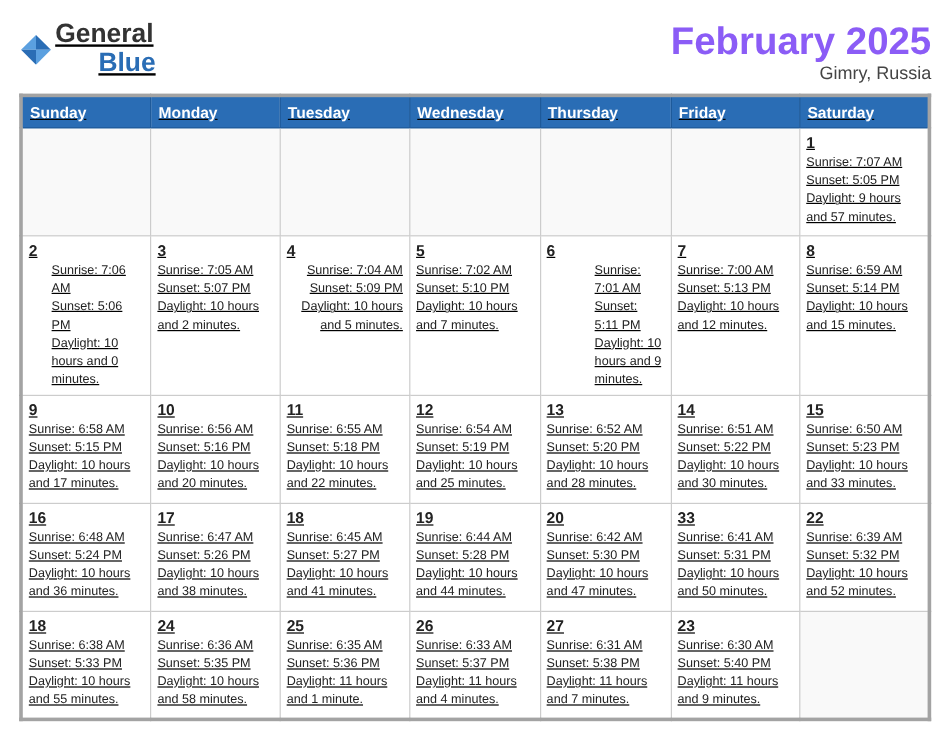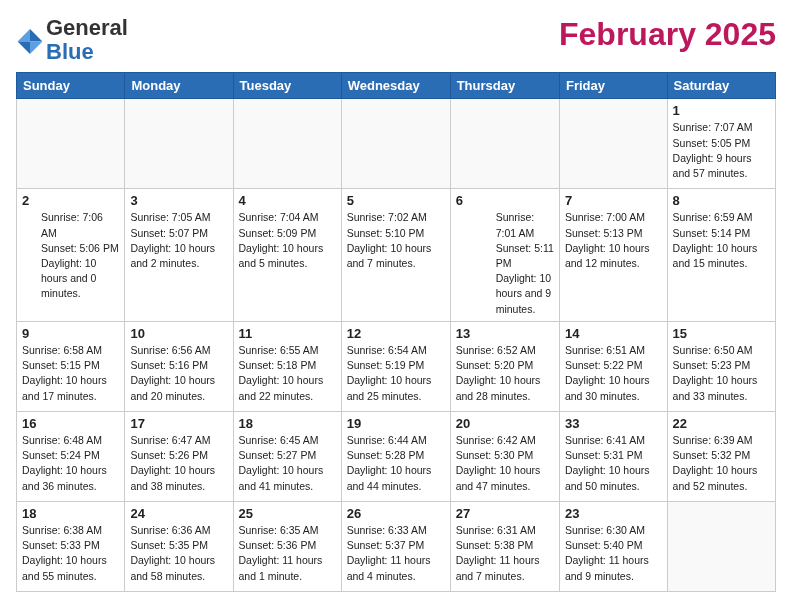--- a/index.html
+++ b/index.html
@@ -12,49 +12,51 @@
     }
     .header {
       display: flex;
       justify-content: space-between;
       align-items: flex-start;
       margin-bottom: 8px;
     }
     .logo {
       display: flex;
       align-items: center;
+      text-decoration: underline;
     }
     .logo-text {
       font-size: 22px;
       font-weight: bold;
       line-height: 1.1;
     }
     .logo-general { color: #333; }
-    .logo-blue { color: #2a6db5; }
+    .logo-blue { color: #2a6db5; margin-left: 36px; }
     .logo-icon {
       width: 28px;
       height: 28px;
       margin-right: 2px;
     }
     .title-block {
       text-align: right;
     }
     .month-title {
       font-size: 32px;
       font-weight: bold;
-      color: #be185d;
+      color: #8b5cf6;
     }
     .location {
       font-size: 15px;
       color: #444;
     }
     .calendar {
       width: 100%;
       border-collapse: collapse;
-      border: 1px solid #a3a3a3;
+      border: 3px solid #a3a3a3;
+      text-decoration: underline;
     }
     .calendar th {
       background: #2a6db5;
       color: #fff;
       text-align: left;
       padding: 5px 6px;
       font-size: 13px;
       border: 1px solid #1e5a9a;
     }
     .calendar td {
@@ -97,20 +99,21 @@
     </svg>
     <div>
       <div class="logo-text">
         <span class="logo-general">General</span><br>
         <span class="logo-blue">Blue</span>
       </div>
     </div>
   </div>
   <div class="title-block">
     <div class="month-title">February 2025</div>
+    <div class="location">Gimry, Russia</div>
   </div>
 </div>
 
 <table class="calendar">
   <thead>
     <tr>
     <th>Sunday</th>
         <th>Monday</th>
         <th>Tuesday</th>
         <th>Wednesday</th>
@@ -142,21 +145,21 @@
 Daylight: 10 hours and 0 minutes.</div>
         </td>
         <td>
           <span class="day-num">3</span>
           <div class="day-detail" style="white-space: pre-line;">Sunrise: 7:05 AM
 Sunset: 5:07 PM
 Daylight: 10 hours and 2 minutes.</div>
         </td>
         <td>
           <span class="day-num">4</span>
-          <div class="day-detail" style="white-space: pre-line;">Sunrise: 7:04 AM
+          <div class="day-detail" style="white-space: pre-line; text-align: right;">Sunrise: 7:04 AM
 Sunset: 5:09 PM
 Daylight: 10 hours and 5 minutes.</div>
         </td>
         <td>
           <span class="day-num">5</span>
           <div class="day-detail" style="white-space: pre-line;">Sunrise: 7:02 AM
 Sunset: 5:10 PM
 Daylight: 10 hours and 7 minutes.</div>
         </td>
         <td>

